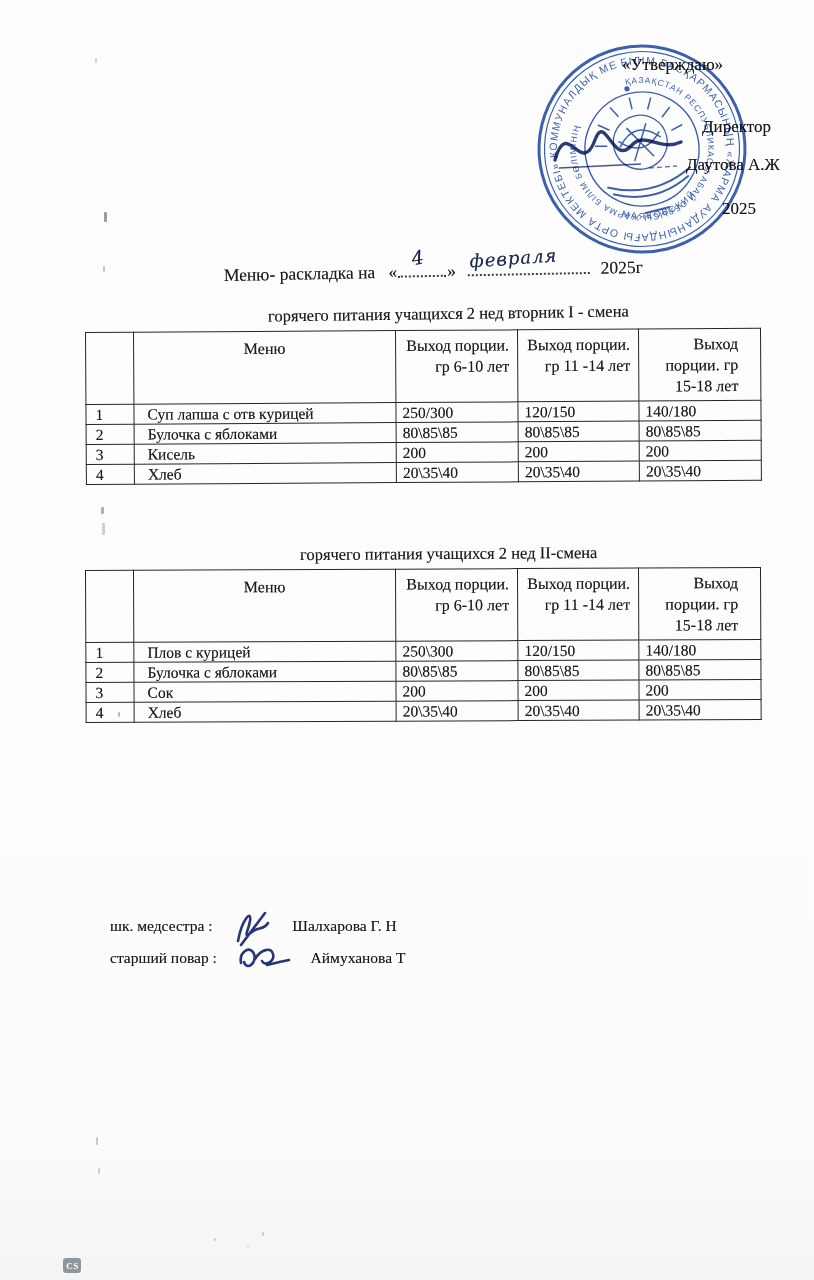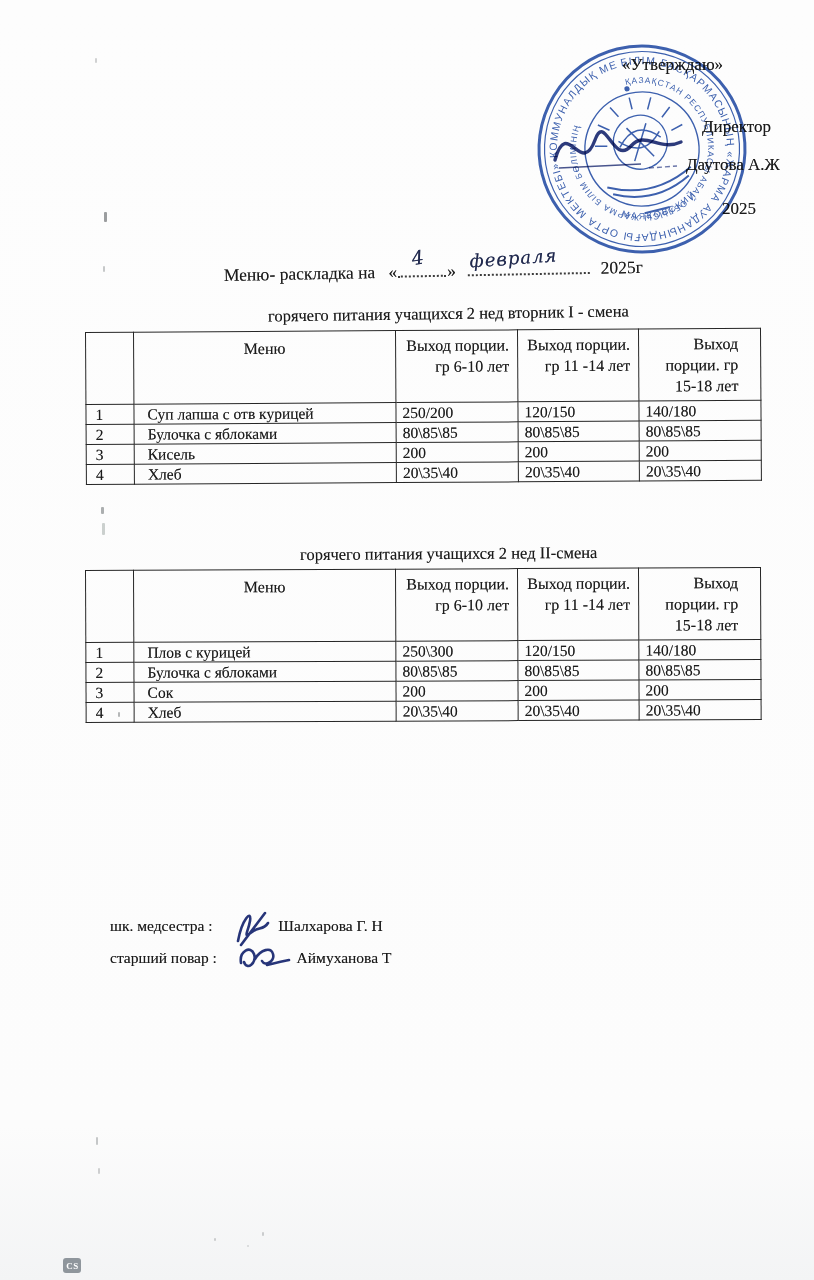--- a/index.html
+++ b/index.html
@@ -52,21 +52,21 @@
   .menu-table th.th-last{padding-right:22px;}
   .menu-table td{font-size:15.5px;height:19px;padding:0 6px;line-height:18px;
     vertical-align:middle;white-space:nowrap;}
   .menu-table td.num{padding-left:9px;}
   .menu-table td.dish{padding-left:13px;}
 
   
   .sig-row{white-space:nowrap;font-size:15.5px;z-index:1;}
   .sig-row-1{left:110px;top:905px;}
   .sig-row-2{left:110px;top:943px;text-align:right;}
-  .sig-name{}
+  .sig-name{margin-left:14px;}
   .sig-svg{vertical-align:middle;margin-left:16px;}
 
   
   .watermark{left:6px;top:1258px;display:flex;align-items:center;gap:6px;
     font-family:Liberation Serif, serif;z-index:4;flex-direction:column;}
   .cs-badge{width:18px;height:15px;background:#8f969c;color:#ffffff;
     border-radius:3px;font-size:9px;font-weight:bold;display:flex;
     align-items:center;justify-content:center;letter-spacing:.5px;}
   .cs-text{font-size:11px;color:#b6babe;letter-spacing:.2px;}
 
@@ -145,21 +145,21 @@
       <th class="th-menu">Меню</th>
       <th>Выход порции. гр 6-10 лет</th>
       <th>Выход порции. гр 11 -14 лет</th>
       <th class="th-last">Выход порции. гр 15-18 лет</th>
     </tr>
   </thead>
   <tbody>
     <tr>
       <td class="num">1</td>
       <td class="dish">Суп лапша с отв курицей</td>
-      <td>250/200</td>
+      <td>250/300</td>
       <td>120/150</td>
       <td>140/180</td>
     </tr>
     <tr>
       <td class="num">2</td>
       <td class="dish">Булочка с яблоками</td>
       <td>80\85\85</td>
       <td>80\85\85</td>
       <td>80\85\85</td>
     </tr>

